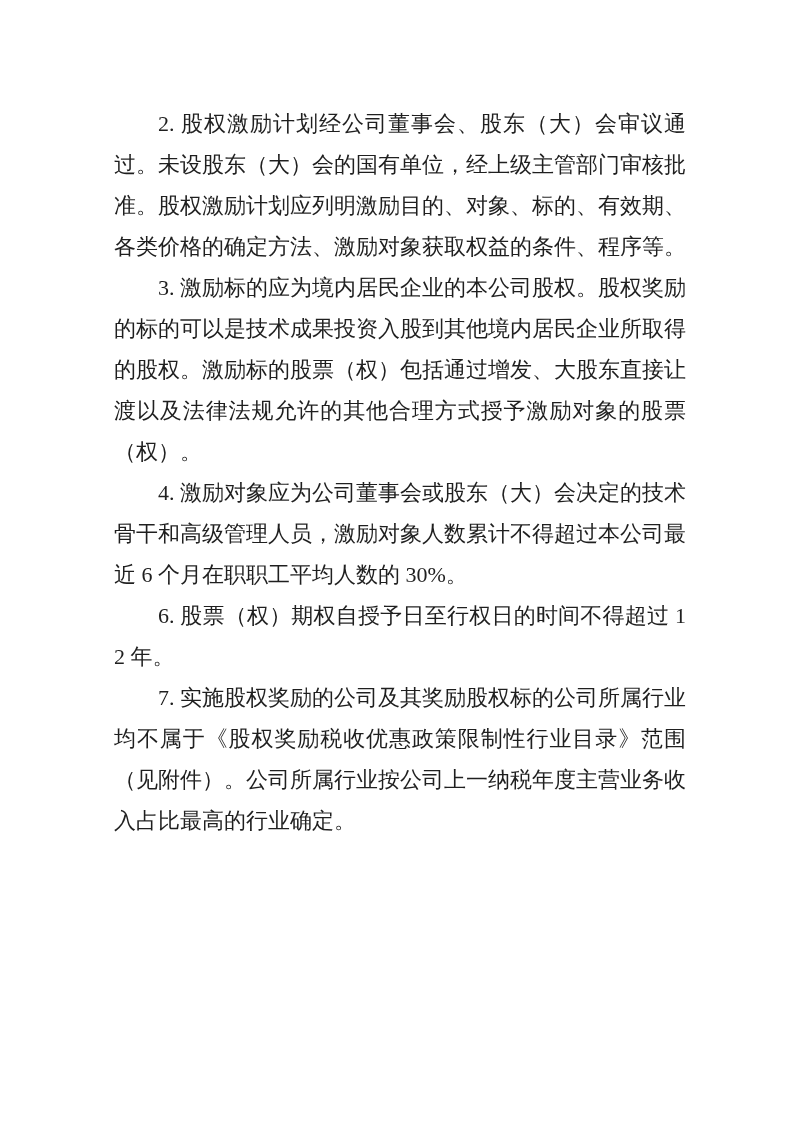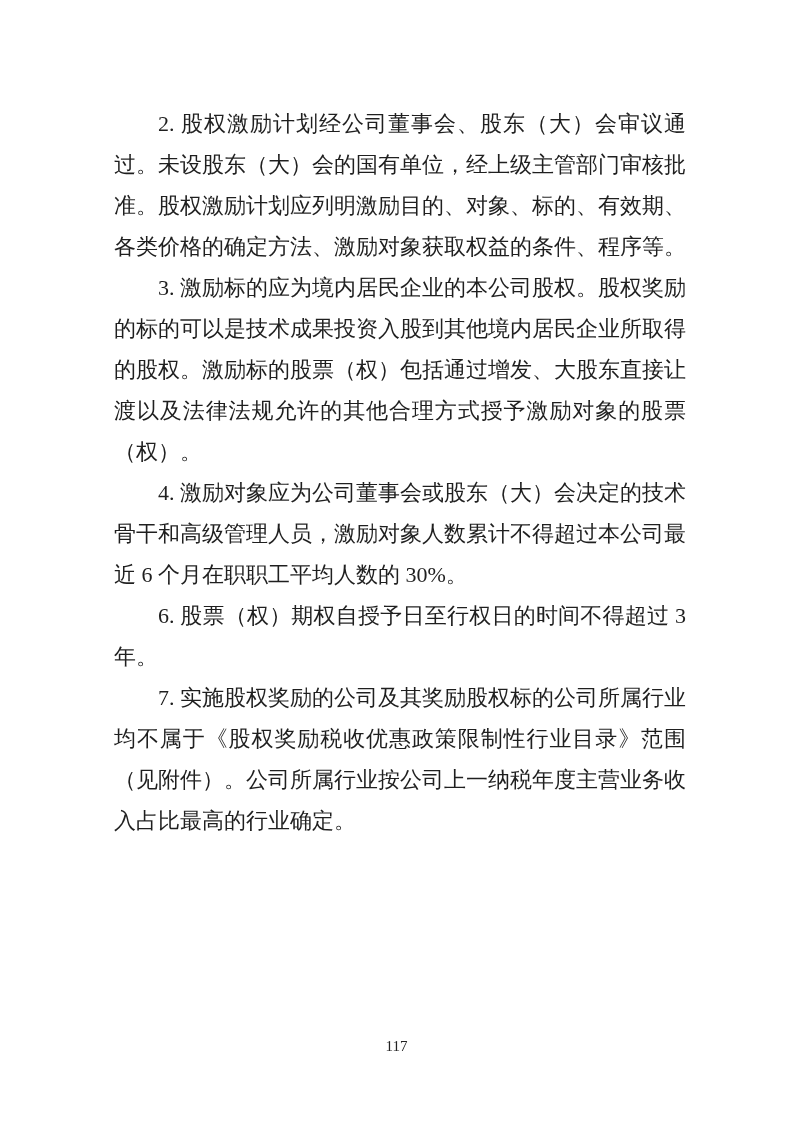--- a/index.html
+++ b/index.html
@@ -55,19 +55,18 @@
 </style>
 </head>
 <body>
 
 <div class="page">
 
   <div class="text-block">
     <p class="para">2. 股权激励计划经公司董事会、股东（大）会审议通过。未设股东（大）会的国有单位，经上级主管部门审核批准。股权激励计划应列明激励目的、对象、标的、有效期、各类价格的确定方法、激励对象获取权益的条件、程序等。</p>
     <p class="para">3. 激励标的应为境内居民企业的本公司股权。股权奖励的标的可以是技术成果投资入股到其他境内居民企业所取得的股权。激励标的股票（权）包括通过增发、大股东直接让渡以及法律法规允许的其他合理方式授予激励对象的股票（权）。</p>
     <p class="para">4. 激励对象应为公司董事会或股东（大）会决定的技术骨干和高级管理人员，激励对象人数累计不得超过本公司最近 6 个月在职职工平均人数的 30%。</p>
-    <p class="para">6. 股票（权）期权自授予日至行权日的时间不得超过 3 年。</p>
+    <p class="para">6. 股票（权）期权自授予日至行权日的时间不得超过 12 年。</p>
     <p class="para">7. 实施股权奖励的公司及其奖励股权标的公司所属行业均不属于《股权奖励税收优惠政策限制性行业目录》范围（见附件）。公司所属行业按公司上一纳税年度主营业务收入占比最高的行业确定。</p>
   </div>
 
-  <div class="page-number">117</div>
 
 </div>
 
 </body></html>

